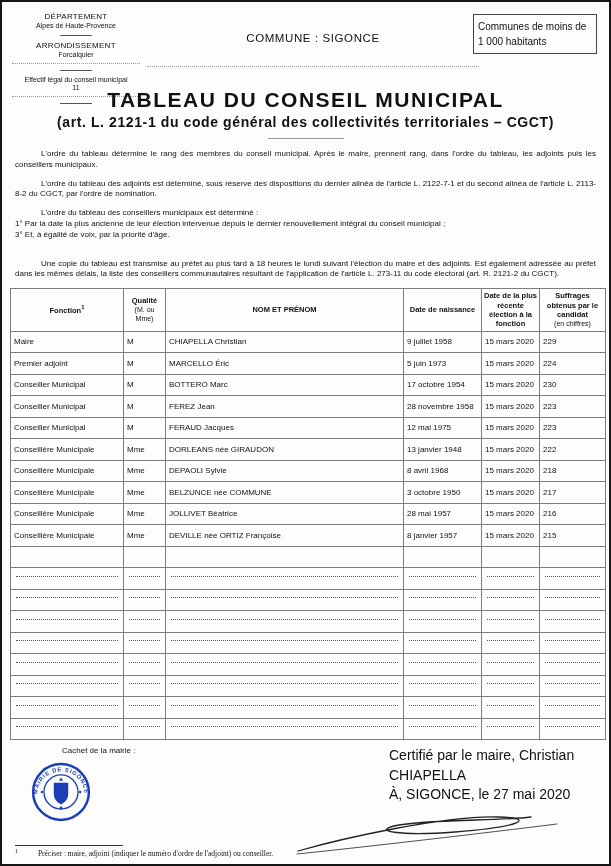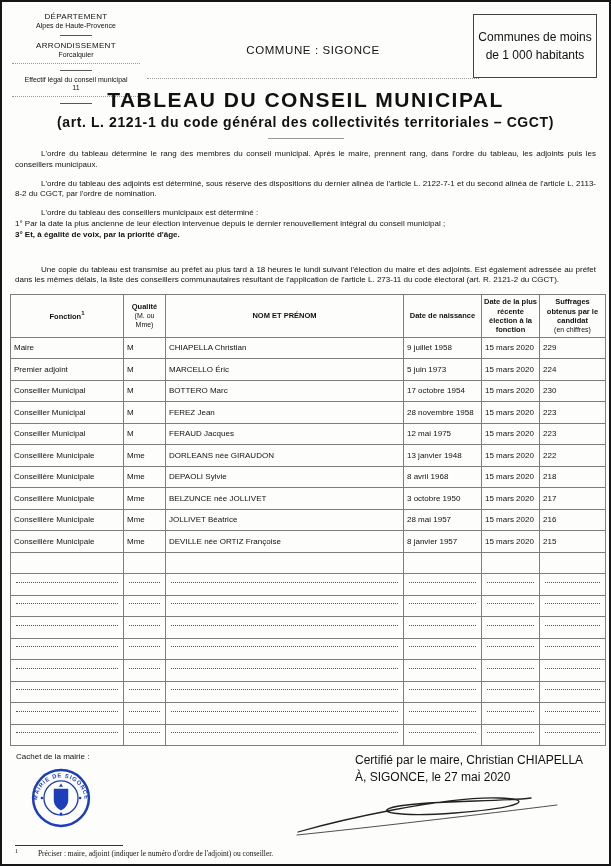--- a/index.html
+++ b/index.html
@@ -13,27 +13,27 @@
     color:#111;
     overflow:hidden;
   }
   
   .hdr{position:relative;height:143px;}
   .hdr-left{position:absolute;left:10px;top:10px;width:128px;text-align:center;}
   .hdr-left .lbl{font-size:8px;font-weight:normal;letter-spacing:.3px;}
   .hdr-left .val{font-size:7px;margin-top:1px;}
   .shortline{width:32px;border-top:1px solid #555;margin:6px auto 5px auto;height:0;}
   .dotline{border-top:1px dotted #999;height:0;margin-top:5px;}
-  .commune{position:absolute;left:145px;right:130px;top:30px;text-align:center;margin-top:12px;}
+  .commune{position:absolute;left:145px;right:130px;top:30px;text-align:center;}
   .commune .txt{font-size:11.5px;letter-spacing:.6px;}
   .commune .dotline{margin-top:22px;}
   .popbox{
-    position:absolute;right:12px;top:12px;width:124px;height:64px;
+    position:absolute;right:12px;top:12px;width:124px;height:40px;
     border:1.5px solid #444;display:flex;align-items:center;justify-content:center;
-    text-align:center;font-size:12px;line-height:1.5;box-sizing:border-box;padding:4px;
+    text-align:left;font-size:10px;line-height:1.5;box-sizing:border-box;padding:4px;
   }
   .titleblock{position:absolute;left:0;right:0;top:86px;text-align:center;}
   .titleblock .main{font-size:21px;font-weight:bold;letter-spacing:1.5px;}
   .titleblock .sub{font-size:14px;font-weight:bold;letter-spacing:.6px;margin-top:2px;}
   .titleblock .shortline{width:76px;border-top:1.5px solid #999;margin-top:8px;}
   
   .paras{margin:4px 13px 0 13px;font-size:8px;line-height:1.35;text-align:justify;}
   .paras p{margin:0 0 8px 0;text-indent:26px;}
   .paras .rule{margin:0;text-indent:0;}
   .paras .intro{margin-bottom:0;}
@@ -53,24 +53,24 @@
     height:20.5px;padding:0 3px;text-align:left;vertical-align:middle;
     white-space:nowrap;overflow:hidden;
   }
   td.blank-cell{height:19px;}
   td.dotted-cell{height:21px;vertical-align:bottom;}
   .dotfill{border-bottom:1px dotted #555;height:1px;margin:0 2px 5px 2px;}
   sup{font-size:6px;vertical-align:super;}
   
   .foot{display:flex;margin:6px 14px 0 14px;}
   .foot-left{width:250px;}
-  .foot-left .caption{font-size:8px;}
+  .foot-left .caption{font-size:8px;margin-left:46px;}
   .stamp{margin:6px 0 0 14px;}
   .foot-right{margin-left:auto;width:300px;text-align:left;}
-  .cert{font-size:12px;line-height:1.4;margin-left:60px;}
+  .cert{font-size:14px;line-height:1.4;margin-left:94px;}
   .sig{margin-top:2px;}
   
   .footnote{position:absolute;left:13px;bottom:6px;right:13px;font-family:"Liberation Serif",serif;}
   .footnote .rule{width:108px;border-top:1px solid #333;height:0;margin-bottom:2px;}
   .footnote .line{font-size:7.5px;}
   .footnote .marker{font-size:6px;vertical-align:super;}
   .footnote .txt{margin-left:18px;}
 </style>
 </head>
 <body>
@@ -110,21 +110,21 @@
       <div class="sub">(art. L. 2121-1 du code général des collectivités territoriales – CGCT)</div>
       <div class="shortline"></div>
     </div>
   </div>
 
   <div class="paras">
     <p>L'ordre du tableau détermine le rang des membres du conseil municipal. Après le maire, prennent rang, dans l'ordre du tableau, les adjoints puis les conseillers municipaux.</p>
     <p>L'ordre du tableau des adjoints est déterminé, sous réserve des dispositions du dernier alinéa de l'article L. 2122-7-1 et du second alinéa de l'article L. 2113-8-2 du CGCT, par l'ordre de nomination.</p>
     <p class="intro">L'ordre du tableau des conseillers municipaux est déterminé :</p>
     <p class="rule">1° Par la date la plus ancienne de leur élection intervenue depuis le dernier renouvellement intégral du conseil municipal ;</p>
-    <p class="rule" style="margin-bottom:24px;font-weight:bold;">3° Et, à égalité de voix, par la priorité d'âge.</p>
+    <p class="rule" style="margin-bottom:18px;">3° Et, à égalité de voix, par la priorité d'âge.</p>
     <p>Une copie du tableau est transmise au préfet au plus tard à 18 heures le lundi suivant l'élection du maire et des adjoints. Est également adressée au préfet dans les mêmes délais, la liste des conseillers communautaires résultant de l'application de l'article L. 273-11 du code électoral (art. R. 2121-2 du CGCT).</p>
   </div>
 
   <table class="council">
     <colgroup>
       <col style="width:113px">
         <col style="width:42px">
         <col style="width:238px">
       <col style="width:78px">
         <col style="width:58px">
@@ -193,21 +193,21 @@
           <td>Conseillère Municipale</td>
           <td>Mme</td>
           <td>DEPAOLI Sylvie</td>
           <td>8 avril 1968</td>
           <td>15 mars 2020</td>
           <td>218</td>
         </tr>
         <tr>
           <td>Conseillère Municipale</td>
           <td>Mme</td>
-          <td>BELZUNCE née JOLLIVET</td>
+          <td>BELZUNCE née COMMUNE</td>
           <td>3 octobre 1950</td>
           <td>15 mars 2020</td>
           <td>217</td>
         </tr>
         <tr>
           <td>Conseillère Municipale</td>
           <td>Mme</td>
           <td>JOLLIVET Béatrice</td>
           <td>28 mai 1957</td>
           <td>15 mars 2020</td>

